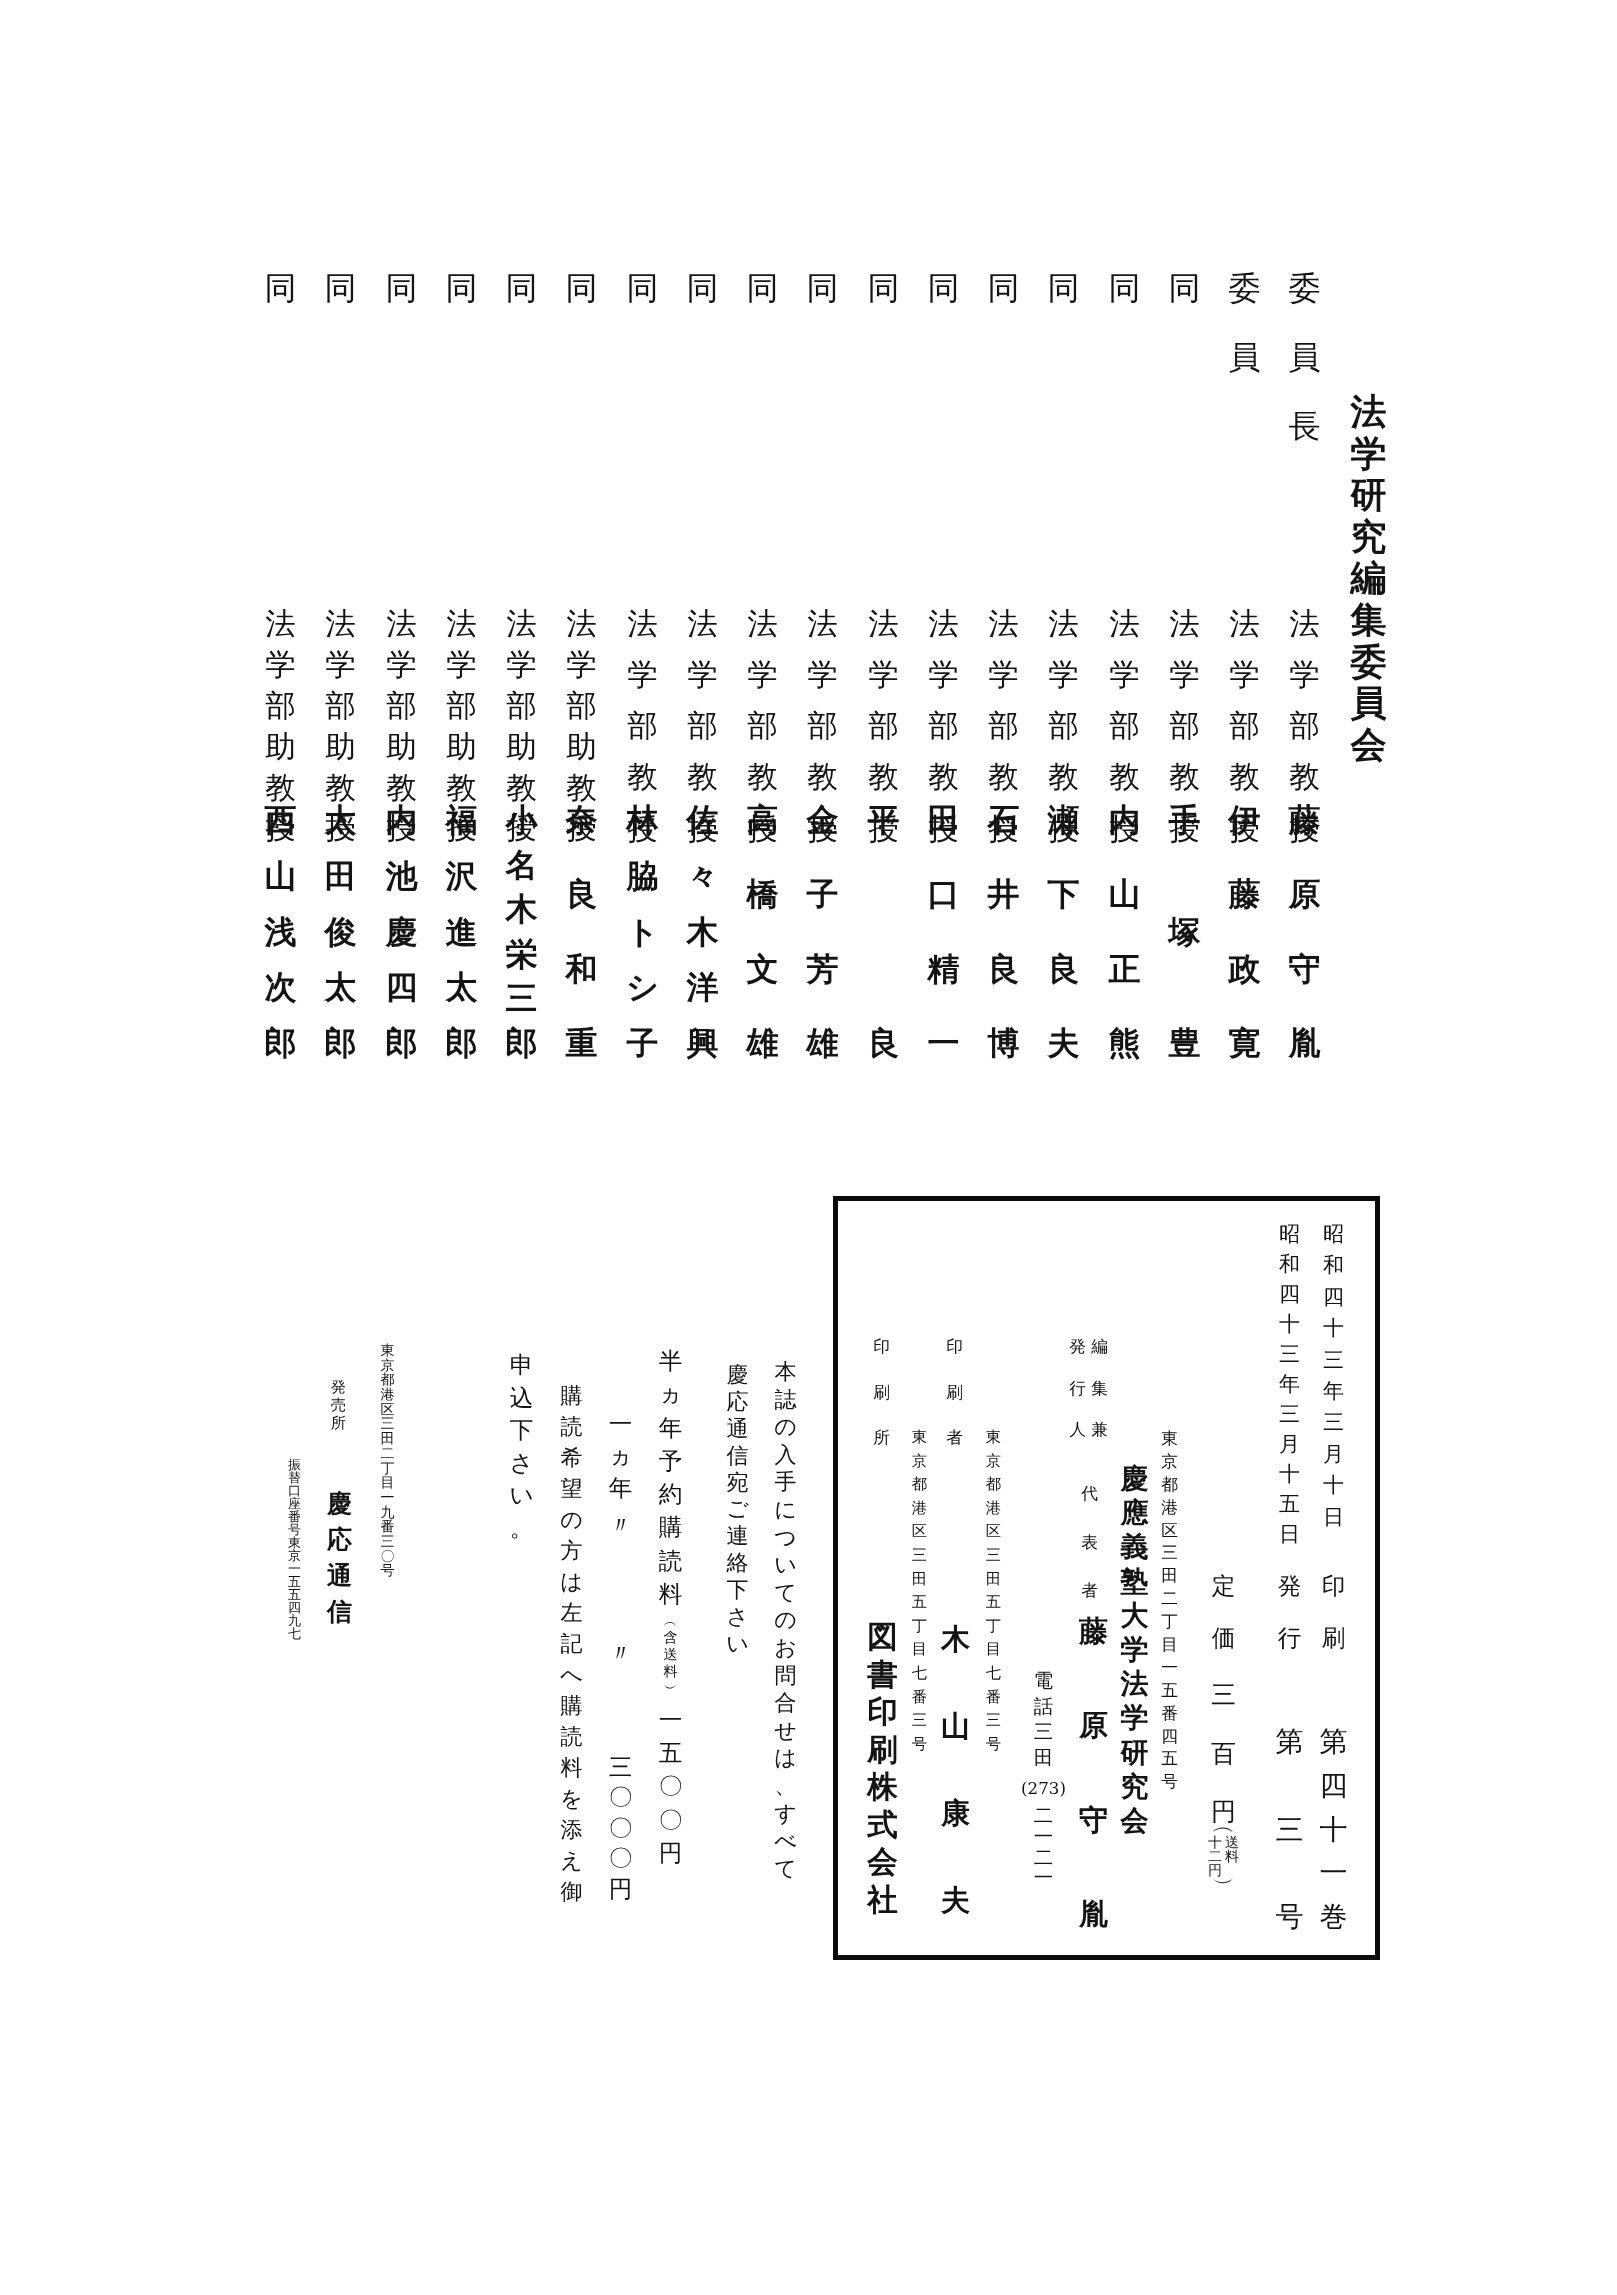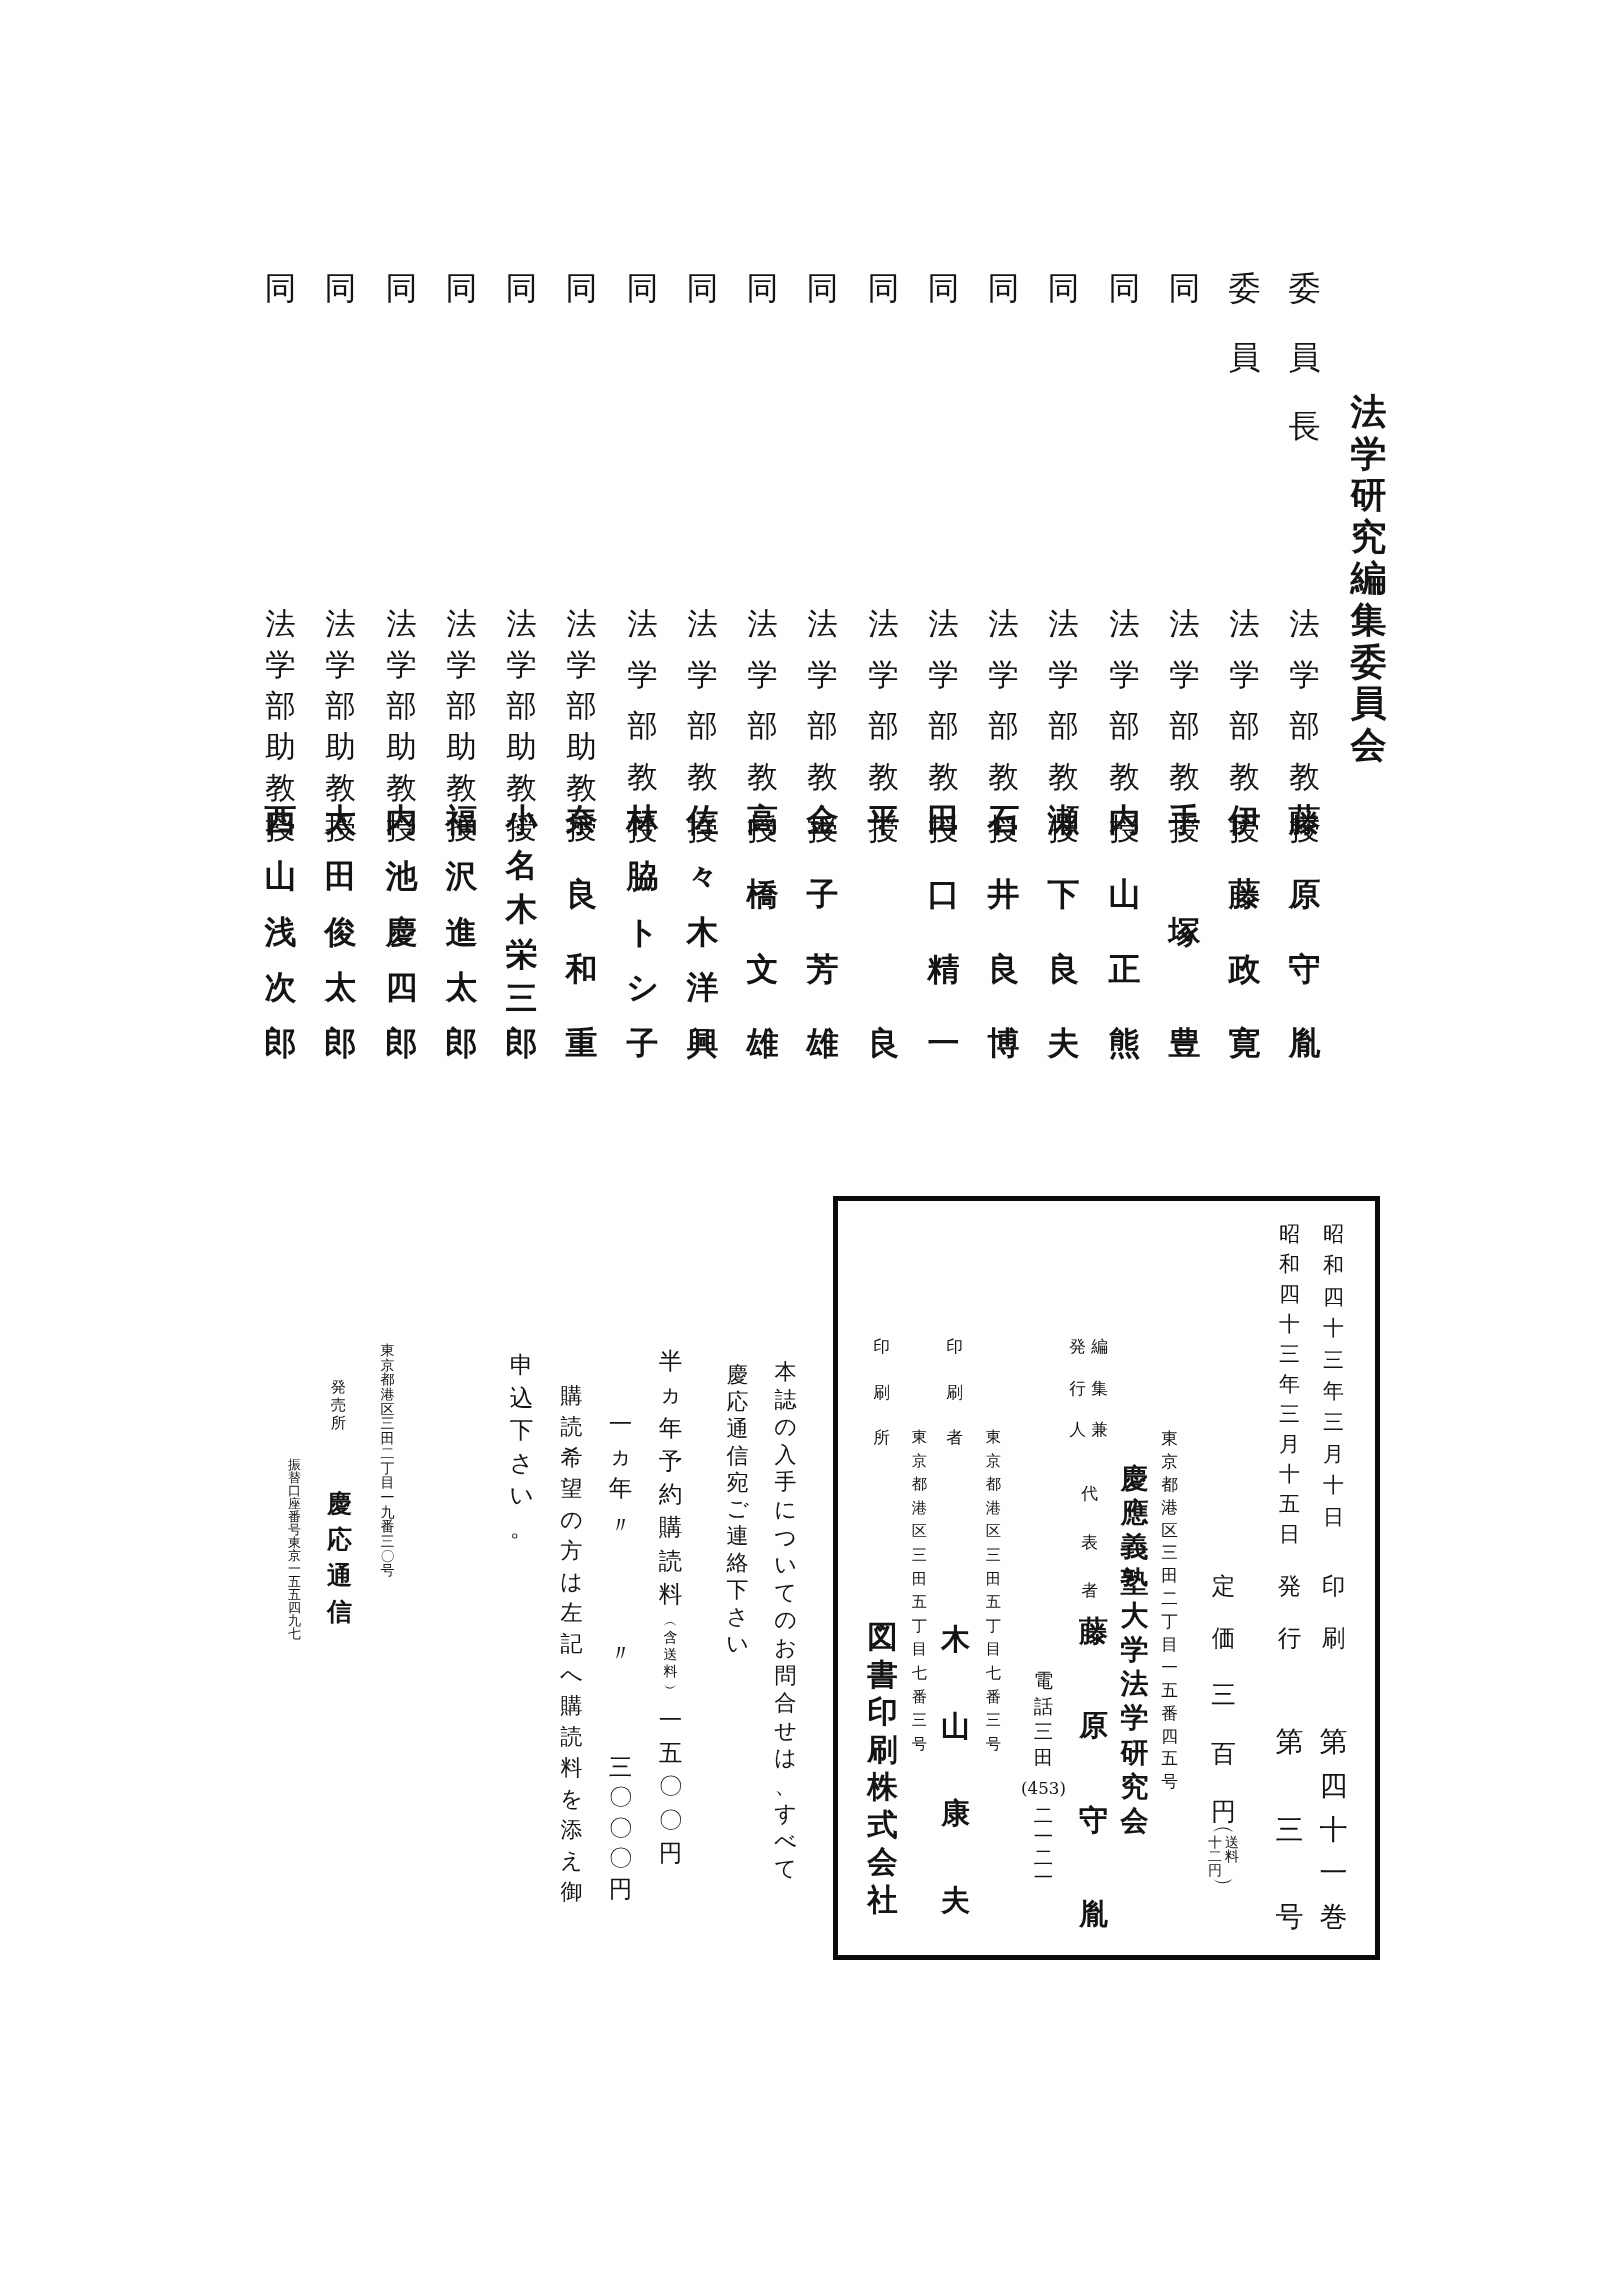--- a/index.html
+++ b/index.html
@@ -520,21 +520,21 @@
       <span class="ch" style="font-size: 29px; font-weight: 600;">胤</span>
     </div>
     <div class="vcol" style="left: 1002px; width: 83px; top: 1671px;">
       <div class="seg" style="row-gap: 6.2px;">
         <span class="ch" style="font-size: 19.4px;">電</span>
         <span class="ch" style="font-size: 19.4px;">話</span>
         <span class="ch" style="font-size: 19.4px;">三</span>
         <span class="ch" style="font-size: 19.4px;">田</span>
       </div>
       <div class="seg" style="row-gap: 0px; margin-top: 12.5px;">
-        <span class="combine" style="font-size: 16.7px;">(453)</span>
+        <span class="combine" style="font-size: 16.7px;">(273)</span>
       </div>
       <div class="seg" style="row-gap: 1.4px; margin-top: 9.7px;">
         <span class="ch" style="font-size: 19.4px;">二</span>
         <span class="ch" style="font-size: 19.4px;">一</span>
         <span class="ch" style="font-size: 19.4px;">二</span>
         <span class="ch" style="font-size: 19.4px;">一</span>
       </div>
     </div>
     <div class="vcol" style="left: 913px; width: 83px; top: 1338px;">
       <div class="seg" style="row-gap: 29px;">

